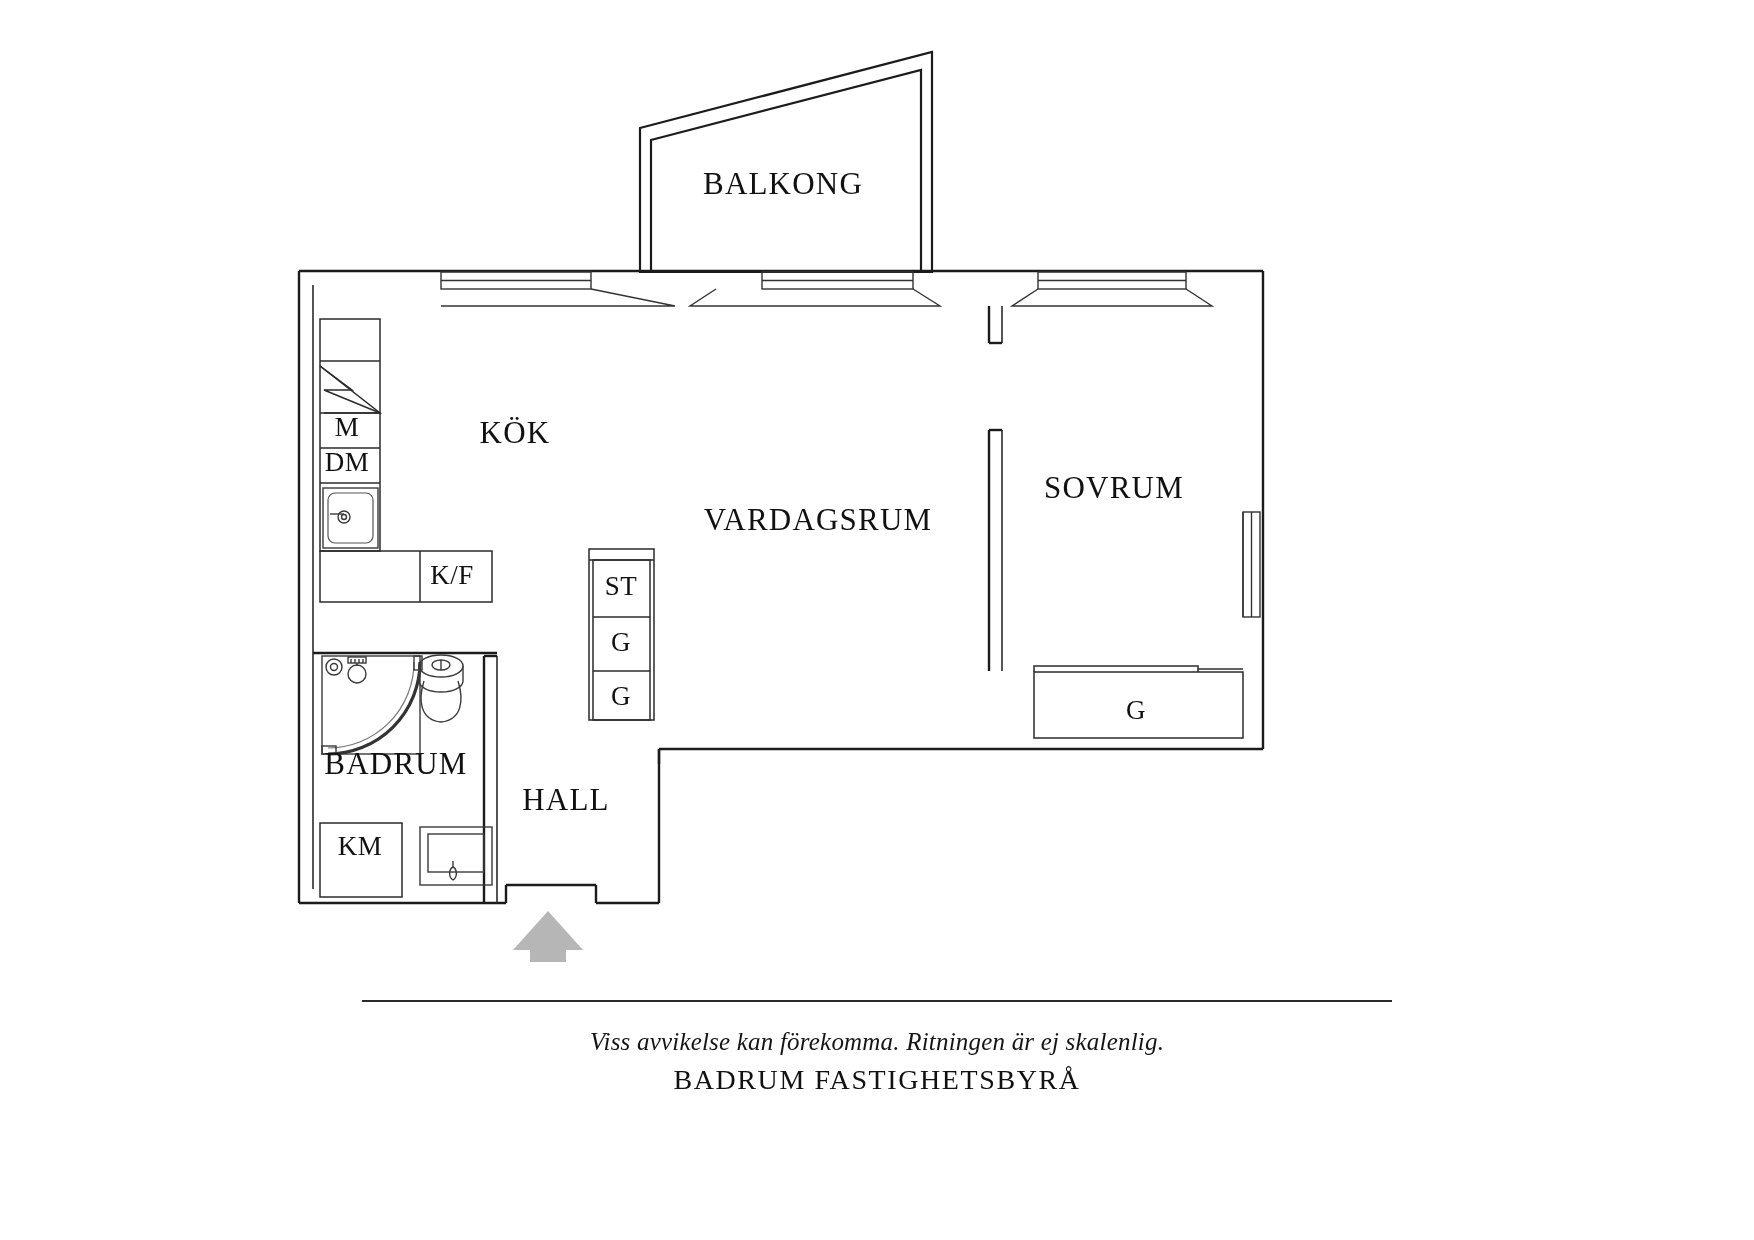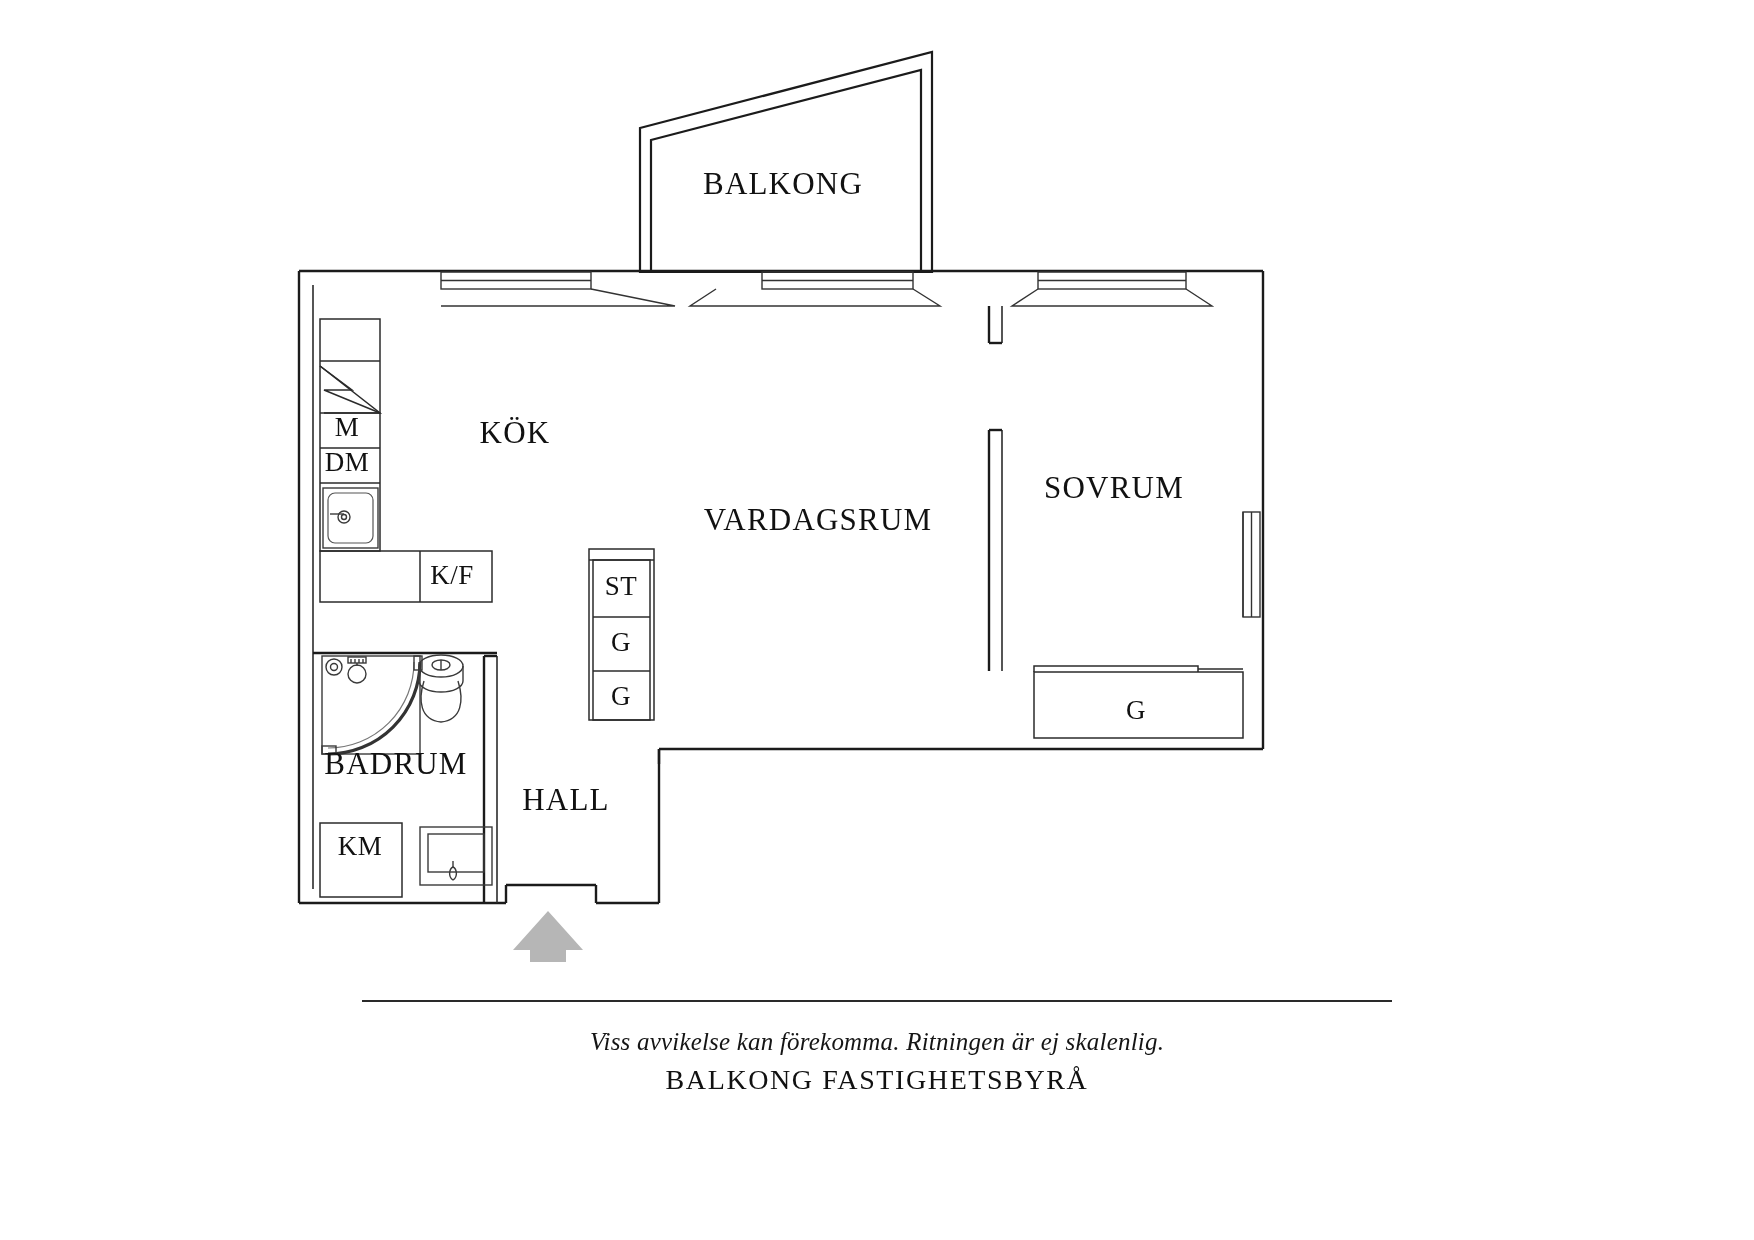--- a/index.html
+++ b/index.html
@@ -241,16 +241,16 @@
     <text class="unit-label" x="621" y="589">ST</text>
     <text class="unit-label" x="621" y="645">G</text>
     <text class="unit-label" x="621" y="699">G</text>
     <text class="unit-label" x="1136" y="713">G</text>
 
   </svg>
 
   <div id="footer">
     <div class="footer-rule"></div>
     <p class="footer-note">Viss avvikelse kan förekomma. Ritningen är ej skalenlig.</p>
-    <p class="footer-brand">BALKONG FASTIGHETSBYRÅ</p>
+    <p class="footer-brand">BADRUM FASTIGHETSBYRÅ</p>
   </div>
 
 </div>
 
 </body></html>

